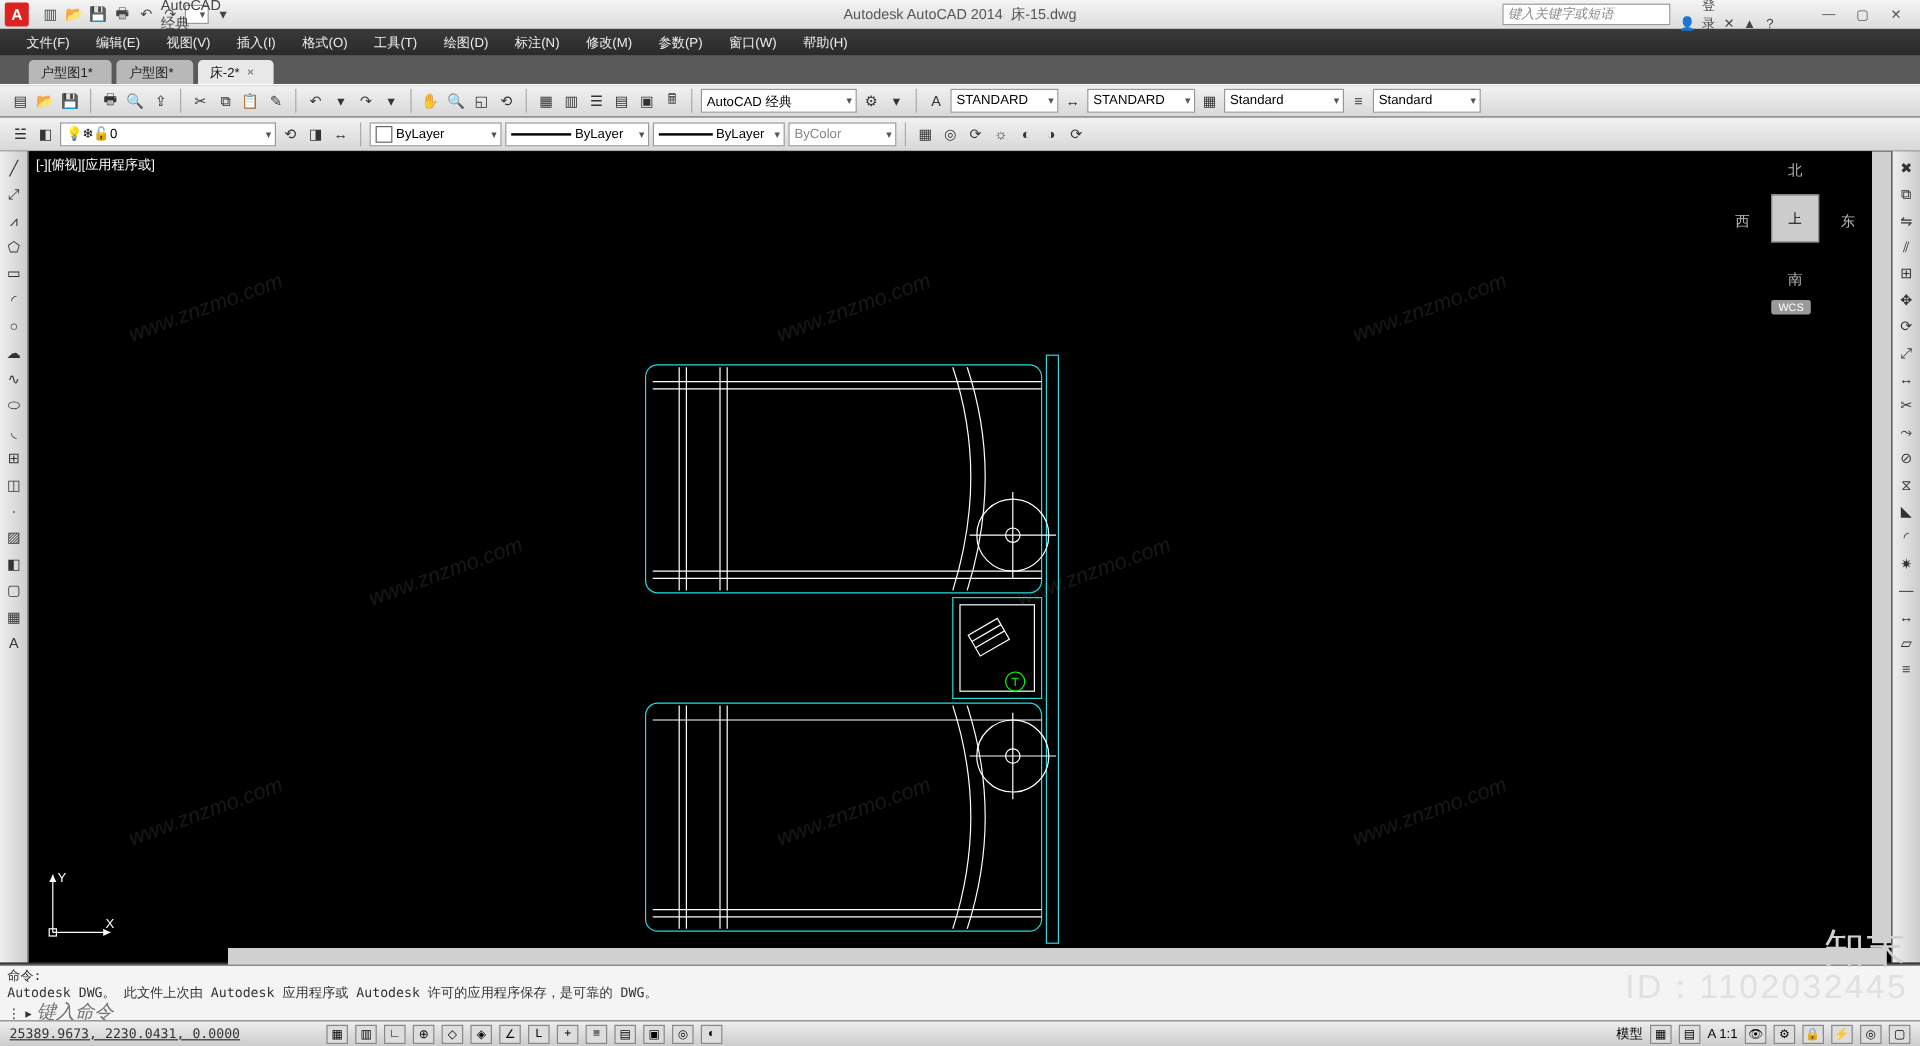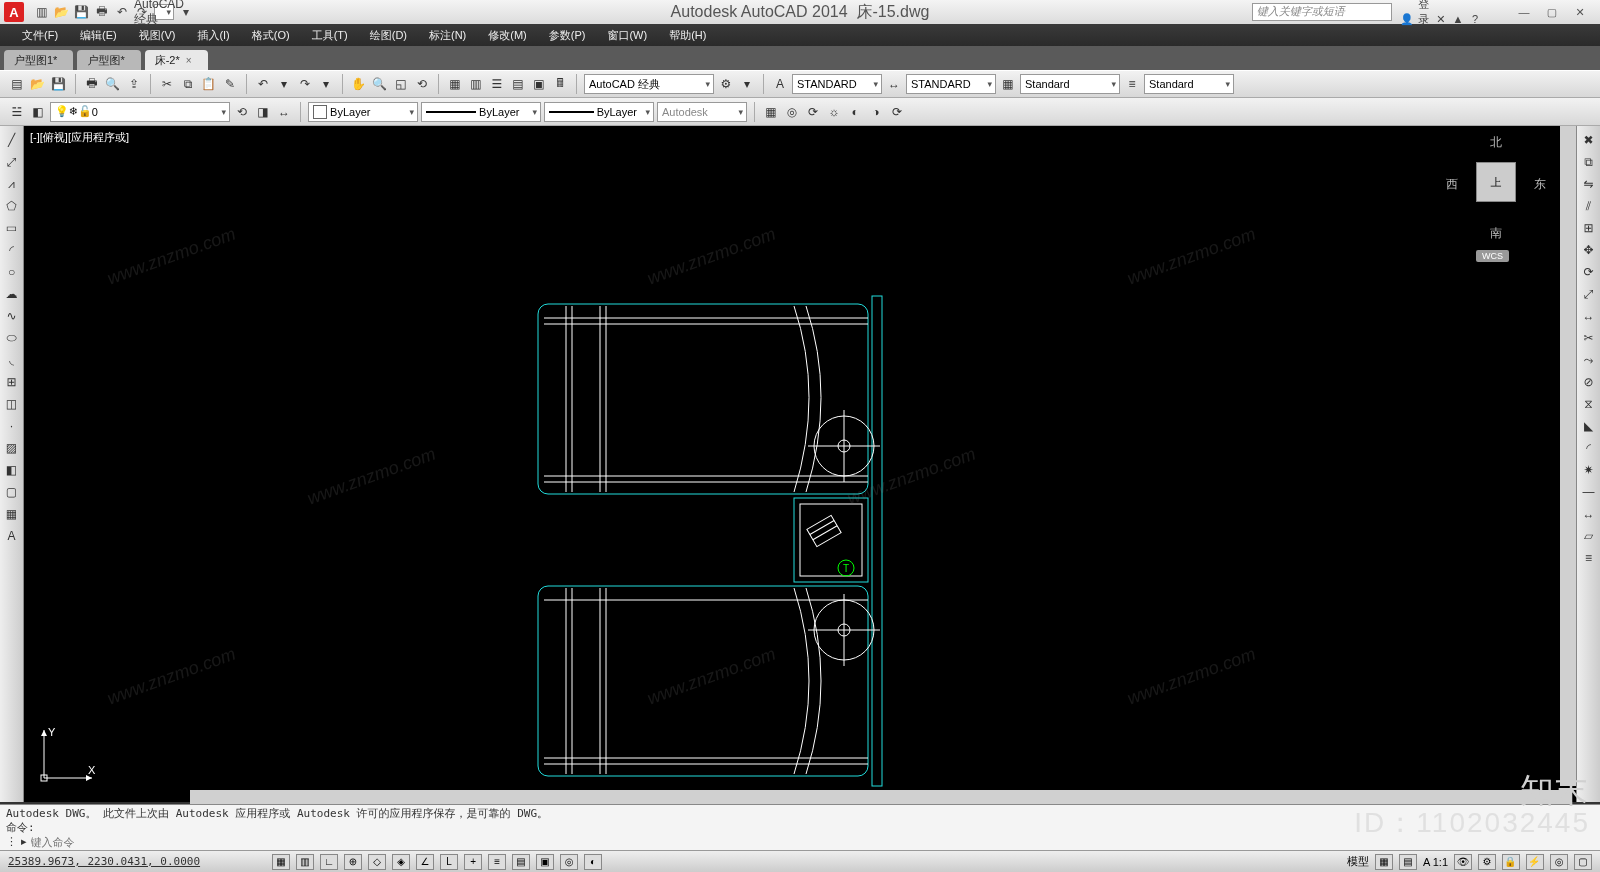--- a/index.html
+++ b/index.html
@@ -3,29 +3,29 @@
 <meta charset="utf-8">
 <style>
 * { margin:0; padding:0; box-sizing:border-box; font-family:"Microsoft YaHei",Arial,sans-serif; user-select:none; }
 body { width:1600px; height:872px; background:#333; overflow:hidden; position:relative; }
 .titlebar { height:24px; background:linear-gradient(#f4f4f4,#dcdcdc); display:flex; align-items:center; font-size:11px; position:relative; }
 .titlebar .logo { width:20px; height:20px; background:#d22; margin:0 4px; display:flex; align-items:center; justify-content:center; color:#fff; font-weight:bold; font-size:13px; border-radius:2px; }
 .titlebar .qat { display:flex; gap:4px; padding:0 6px; }
 .titlebar .qat span { width:16px; height:16px; display:inline-flex; align-items:center; justify-content:center; color:#444; font-size:12px; cursor:pointer; }
 .titlebar .ws-dd { height:18px; border:1px solid #999; background:#fff; font-size:11px; padding:0 14px 0 4px; display:flex; align-items:center; position:relative; }
 .titlebar .ws-dd::after { content:"▾"; position:absolute; right:2px; font-size:9px; color:#555; }
-.titlebar .title-center { position:absolute; left:50%; transform:translateX(-50%); color:#555; font-size:16px; }
+.titlebar .title-center { position:absolute; left:50%; transform:translateX(-50%); color:#555; font-size:12px; }
 .titlebar .title-right { position:absolute; right:6px; display:flex; align-items:center; gap:8px; }
 .titlebar .search { width:140px; height:18px; background:#fff; border:1px solid #999; font-size:11px; color:#888; padding:0 4px; font-style:italic; }
 .titlebar .rbtns span { display:inline-block; width:14px; text-align:center; color:#444; cursor:pointer; }
 .titlebar .winbtns { display:flex; margin-left:20px; }
 .titlebar .winbtns div { width:28px; height:18px; display:flex; align-items:center; justify-content:center; color:#555; cursor:pointer; font-size:11px; }
 .menubar { height:22px; background:linear-gradient(#3a3a3a,#2a2a2a); display:flex; align-items:center; padding:0 12px; gap:2px; }
 .menubar .mi { color:#eee; font-size:11px; padding:2px 10px; cursor:pointer; }
-.filetabs { height:24px; background:#5a5a5a; display:flex; align-items:flex-end; padding:0 4px; }
+.filetabs { height:24px; background:#5a5a5a; display:flex; align-items:flex-end; padding:0 24px; }
 .filetabs .ftab { height:20px; padding:0 16px 0 10px; background:#b8b8b8; border-radius:4px 4px 0 0; margin-right:4px; font-size:11px; color:#222; display:flex; align-items:center; gap:6px; cursor:pointer; position:relative; }
 .filetabs .ftab.active { background:#e8e8e8; }
 .filetabs .ftab .x { font-size:10px; color:#666; }
 .toolbar1 { height:28px; background:linear-gradient(#f2f2f2,#d8d8d8); border-top:1px solid #fff; border-bottom:1px solid #aaa; display:flex; align-items:center; padding:0 8px; gap:3px; }
 .tico { width:18px; height:18px; display:inline-flex; align-items:center; justify-content:center; font-size:12px; color:#333; cursor:pointer; border:1px solid transparent; }
 .tsep { width:1px; height:20px; background:#aaa; margin:0 4px; }
 .tdd { height:20px; border:1px solid #999; background:#fff; font-size:11px; padding:0 16px 0 4px; display:flex; align-items:center; position:relative; cursor:pointer; }
 .tdd::after { content:"▾"; position:absolute; right:3px; font-size:9px; color:#555; }
 .toolbar2 { height:28px; background:linear-gradient(#f2f2f2,#d8d8d8); border-bottom:1px solid #aaa; display:flex; align-items:center; padding:0 8px; gap:3px; }
 .swatch-line { width:50px; height:2px; background:#000; }
@@ -47,21 +47,21 @@
 .ucs svg { overflow:visible; }
 .scroll-h { position:absolute; bottom:0; left:24px; right:24px; height:16px; background:#d0d0d0; }
 .scroll-v { position:absolute; top:0; bottom:16px; right:0; width:16px; background:#d0d0d0; }
 .modeltabs { position:absolute; bottom:48px; left:24px; height:18px; display:flex; align-items:center; background:#d8d8d8; font-size:11px; }
 .modeltabs .nav { padding:0 4px; cursor:pointer; color:#333; }
 .modeltabs .mt { padding:1px 10px; border:1px solid #999; background:#fff; cursor:pointer; }
 .modeltabs .mt.active { background:#e8e8e8; font-weight:bold; }
 .cmdarea { position:absolute; bottom:22px; left:0; right:0; height:46px; background:#f4f4f4; border-top:1px solid #888; font-size:11px; color:#333; padding:2px 6px; }
 .cmdarea .line { line-height:14px; font-family:Consolas,monospace; }
 .cmdinput { display:flex; align-items:center; gap:4px; }
-.cmdinput input { flex:0 0 300px; border:none; background:transparent; font-size:11px; color:#666; }
+.cmdinput input { flex:0 0 300px; border:none; background:transparent; font-size:16px; font-style:italic; color:#666; }
 .statusbar { position:absolute; bottom:0; left:0; right:0; height:22px; background:linear-gradient(#eee,#ccc); border-top:1px solid #999; display:flex; align-items:center; font-size:11px; padding:0 8px; gap:6px; }
 .statusbar .coords { font-family:Consolas,monospace; color:#333;text-decoration:underline; }
 .statusbar .sbtn { width:18px; height:16px; border:1px solid #888; background:#ddd; cursor:pointer; display:inline-flex; align-items:center; justify-content:center; font-size:10px; }
 .statusbar .rstat { margin-left:auto; display:flex; gap:6px; align-items:center; }
 .watermark-id { position:absolute; bottom:30px; right:10px; color:#e0e0e0; font-size:28px; font-weight:300; letter-spacing:2px; pointer-events:none; }
 .watermark-logo { position:absolute; bottom:58px; right:12px; color:#d0d0d0; font-size:34px; font-weight:300; pointer-events:none;margin-left:25px; }
 .wm { position:absolute; color:rgba(120,120,120,.2); font-size:18px; transform:rotate(-20deg); pointer-events:none; font-style:italic; }
 </style>
 </head>
 <body>
@@ -193,21 +193,21 @@
     <span>0</span>
   </div>
   <span class="tico">⟲</span>
   <span class="tico">◨</span>
   <span class="tico">↔</span>
   <span class="tsep"></span>
   <div class="tdd" style="width:110px"><span class="colorbox"></span>&nbsp;<span>ByLayer</span></div>
   <div class="tdd" style="width:120px"><span class="swatch-line"></span>&nbsp;<span>ByLayer</span></div>
   <div class="tdd" style="width:110px"><span class="swatch-line"></span>&nbsp;<span>ByLayer</span></div>
   <div class="tdd" style="width:90px;color:#888">
-      <span>Autodesk</span>
+      <span>ByColor</span>
     </div>
   <span class="tsep"></span>
   <span class="tico">▦</span>
   <span class="tico">◎</span>
   <span class="tico">⟳</span>
   <span class="tico">☼</span>
   <span class="tico">◐</span>
   <span class="tico">◑</span>
   <span class="tico">⟳</span>
 </div>
@@ -345,22 +345,22 @@
   <span class="nav">⏮</span>
   <span class="nav">◀</span>
   <span class="nav">▶</span>
   <span class="nav">⏭</span>
   <span class="mt active">模型</span>
   <span class="mt">布局1</span>
 </div>
 <div class="scroll-h" style="position:absolute;bottom:68px;left:190px;right:28px;height:14px;background:#d0d0d0"></div>
 
 <div class="cmdarea">
+  <div class="line">命令:</div>
   <div class="line">Autodesk DWG。 此文件上次由 Autodesk 应用程序或 Autodesk 许可的应用程序保存，是可靠的 DWG。</div>
-  <div class="line">命令:</div>
   <div class="cmdinput">
     <span>⋮</span>
     <span>▸</span>
     <input placeholder="键入命令" style="">
   </div>
 </div>
 
 <div class="statusbar">
   <span class="coords">25389.9673, 2230.0431, 0.0000</span>
   <span style="width:60px"></span>

